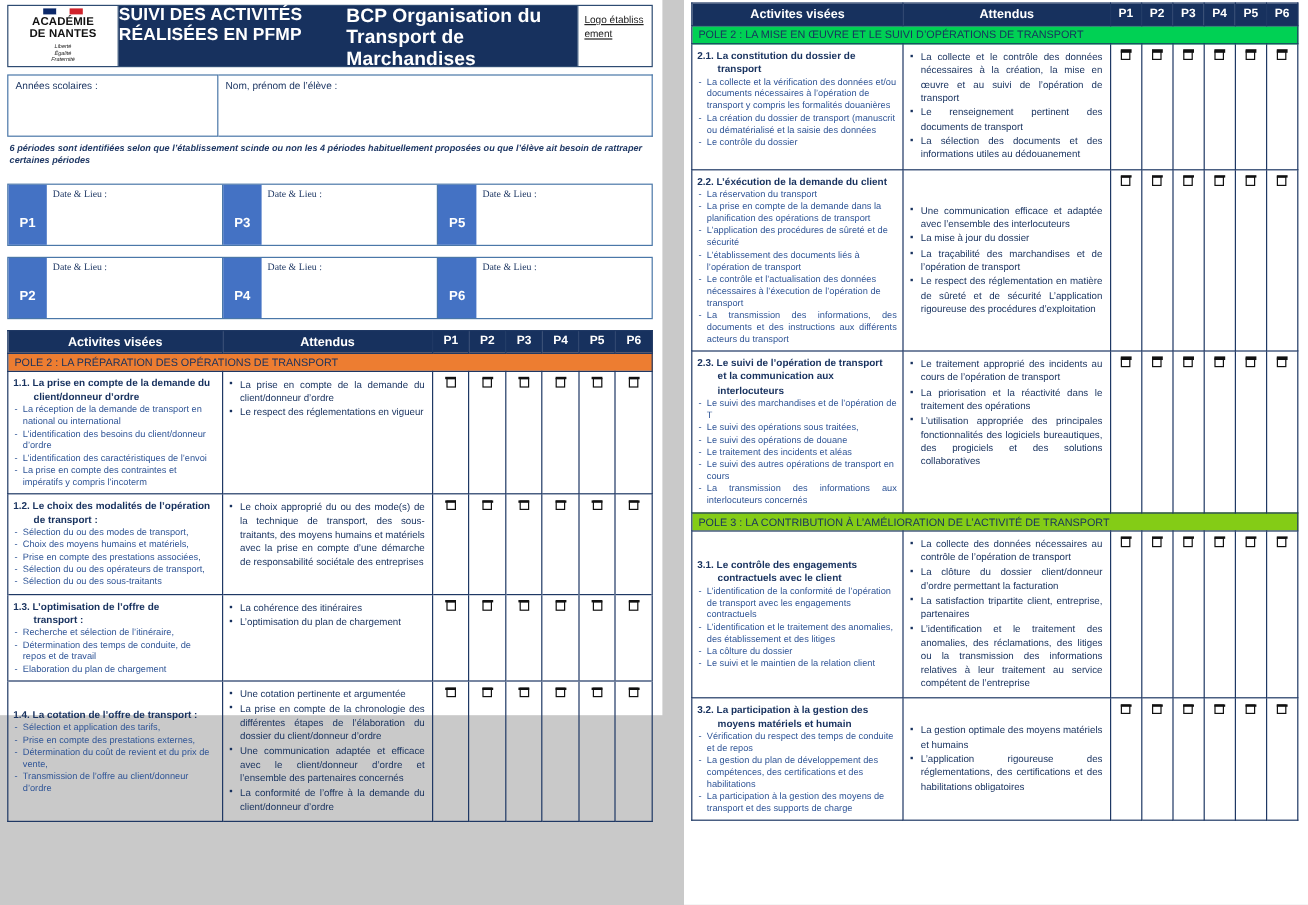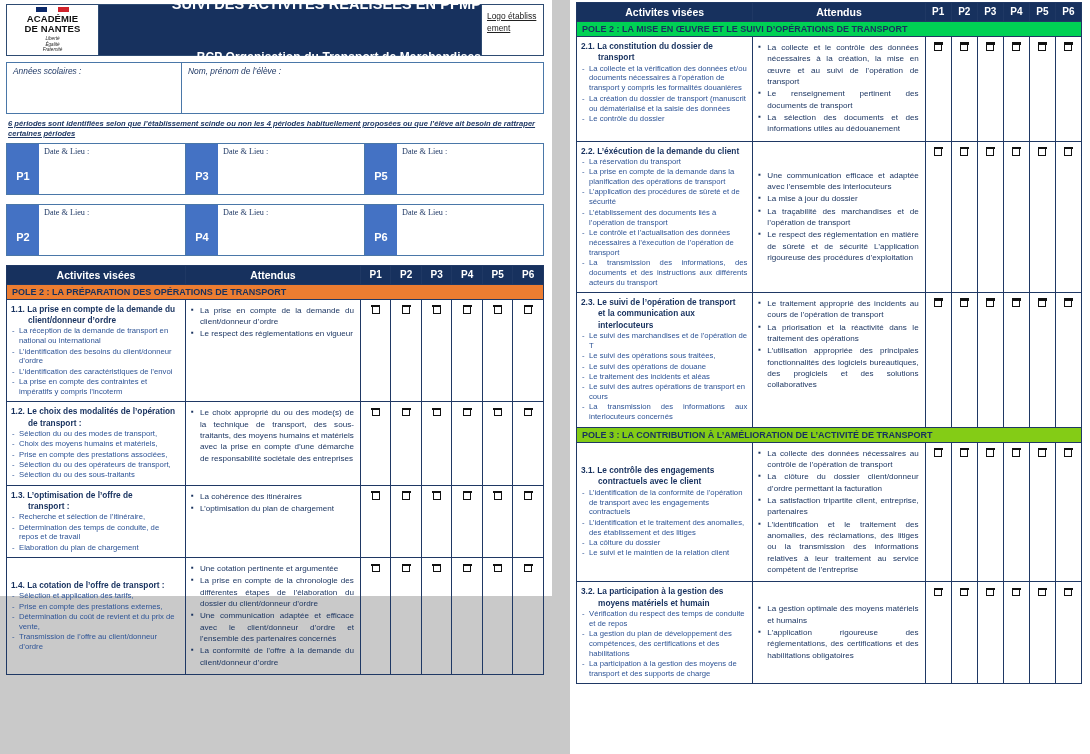--- a/index.html
+++ b/index.html
@@ -22,51 +22,51 @@
   .acad-logo{width:92px;box-sizing:border-box;border-right:1px solid #2e4b72;
     display:flex;flex-direction:column;align-items:center;justify-content:center;padding:2px 0;}
   .flag{display:flex;width:34px;height:11px;margin-bottom:2px;}
   .flag i{flex:1;display:block;}
   .flag .b{background:#0b2869;}
   .flag .w{background:#ffffff;}
   .flag .r{background:#d0222b;}
   .acad-name{font-size:9.5px;font-weight:bold;color:#111;line-height:1.03;text-align:center;letter-spacing:.1px;}
   .devise{font-size:4.6px;font-style:italic;color:#222;line-height:1.25;text-align:center;margin-top:2px;}
 
-  .title-block{flex:1;background:#17315e;display:flex;flex-direction:column;
-     align-items:flex-end;justify-content:center;color:#fff;gap:32px;}
+  .title-block{flex:1;background:#17315e;display:flex;
+     align-items:flex-start;justify-content:center;color:#fff;gap:32px;}
   .title-1{font-size:14.5px;font-weight:bold;letter-spacing:.1px;margin-bottom:6px;}
-  .title-2{font-size:12px;font-weight:bold;letter-spacing:.1px;}
+  .title-2{font-size:16px;font-weight:bold;letter-spacing:.1px;}
 
   .logo-etab{width:62px;box-sizing:border-box;border-left:1px solid #2e4b72;
      font-size:8.4px;color:#222;padding:5px 4px 0 5px;line-height:1.45;word-break:break-all;text-decoration:underline;}
 
   
-  .ident{display:flex;margin-top:6px;height:52px;font-style:italic;}
+  .ident{display:flex;margin-top:6px;height:52px;}
   .ident .cell{border:1px solid #4a77a8;box-sizing:border-box;padding:3px 6px;font-size:8.4px;color:#1f3864;}
   .ident .c1{width:176px;}
   .ident .c2{flex:1;border-left:none;}
 
-  .note{font-size:7.6px;font-style:italic;font-weight:bold;color:#1f3864;line-height:1.3;margin:5px 2px 4px 2px;text-decoration:underline;}
+  .note{font-size:7.6px;font-style:italic;font-weight:bold;color:#1f3864;line-height:1.3;margin:5px 2px 14px 2px;}
 
   
   .periods{display:flex;border:1px solid #4a77a8;box-sizing:border-box;height:52px;margin-bottom:9px;}
   .per-unit{display:flex;flex:1;box-sizing:border-box;}
   .per-unit + .per-unit{border-left:1px solid #4a77a8;}
   .per-tag{width:32px;background:#4472c4;color:#fff;font-size:11px;font-weight:bold;
      display:flex;align-items:flex-end;justify-content:center;padding-bottom:12px;box-sizing:border-box;}
   .per-field{flex:1;padding:3px 5px;font-size:8.2px;color:#1f3864;font-family:Liberation Serif, serif;}
 
   
   table.grid{width:100%;border-collapse:collapse;table-layout:fixed;}
   table.grid td,table.grid th{border:1px solid #1f3864;vertical-align:top;box-sizing:border-box;}
   .th-head th{background:#17315e;color:#ffffff;font-size:10.5px;font-weight:bold;
      text-align:center;padding:3px 0;border-color:#17315e;}
   .th-head th.sp{font-size:10px;}
-  .pole{font-size:9px;font-weight:bold;color:#17315e;padding:2px 0 2px 5px;text-align:left;}
+  .pole{font-size:9px;font-weight:normal;color:#17315e;padding:2px 0 2px 5px;text-align:left;}
   .pole-1{background:#ed7d31;}
   .pole-2{background:#00d154;}
   .pole-3{background:#84cc16;}
 
   td.act{padding:4px 5px 4px 4px;}
   td.att{padding:5px 6px 5px 5px;}
   td.chk{text-align:center;vertical-align:middle;padding:0;}
 
   .act-title{font-size:8.3px;font-weight:bold;color:#17315e;line-height:1.24;margin-bottom:1px;}
   ul.dash{list-style:none;margin:1px 0 0 0;padding:0;}

